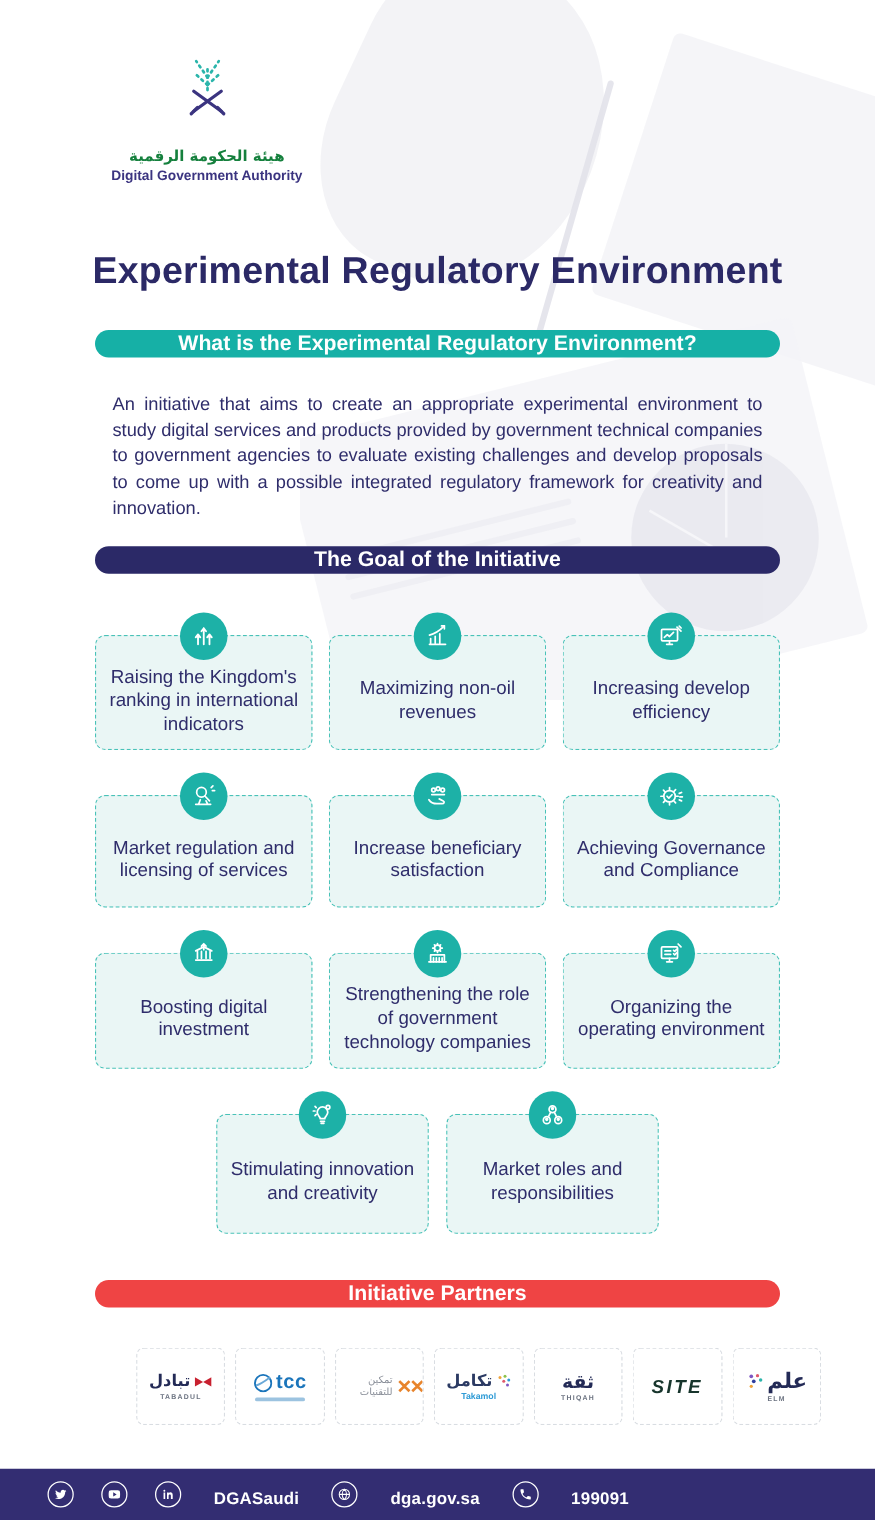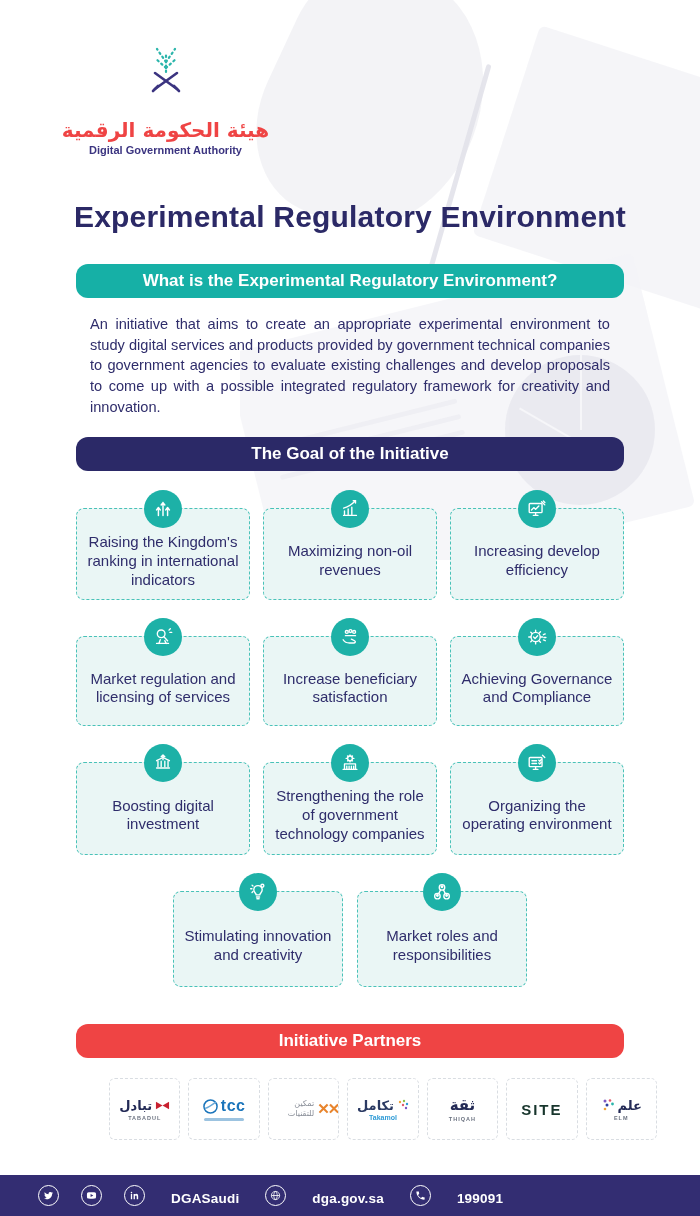--- a/index.html
+++ b/index.html
@@ -15,27 +15,27 @@
   .bg-pie:before { content:""; position:absolute; left:50%; top:0; width:1.5px; height:50%; background:#f6f6f9; }
   .bg-pie:after { content:""; position:absolute; left:10px; top:70px; width:70px; height:1.5px; background:#f6f6f9; transform:rotate(30deg); }
   .bg-hand { position:absolute; top:-30px; right:220px; width:210px; height:260px; background:#ececf1; border-radius:40% 60% 55% 45%; transform:rotate(25deg); opacity:.65; }
   .bg-pen { position:absolute; top:60px; right:240px; width:5px; height:230px; background:#e2e2ea; transform:rotate(16deg); border-radius:3px; opacity:.9; }
   .bg-lines { position:absolute; top:420px; right:230px; width:190px; height:90px; transform:rotate(-14deg); opacity:.7; }
   .bg-lines div { height:5px; background:#ededf2; margin-bottom:11px; border-radius:3px; }
 
   
   .dga-logo { position:absolute; left:58px; top:40px; width:215px; text-align:center; }
   .dga-mark { display:block; margin:0 auto 4px; }
-  .dga-ar { font-family:"DejaVu Sans", sans-serif; color:#ef4444; font-size:20px; font-weight:bold; line-height:1.15;margin-top:21px; }
+  .dga-ar { font-family:"DejaVu Sans", sans-serif; color:#15803d; font-size:12px; font-weight:bold; line-height:1.15;margin-top:21px; }
   .dga-en { color:#3b3480; font-size:11px; font-weight:bold; margin-top:2px; }
 
   .page-title { position:absolute; left:0; top:200px; width:100%; text-align:center;
     color:#2b2966; font-size:30px; font-weight:bold; letter-spacing:.2px; }
 
-  .banner { position:absolute; left:76px; width:548px; height:34px; border-radius:12px;
+  .banner { position:absolute; left:76px; width:548px; height:22px; border-radius:12px;
     display:flex; align-items:center; justify-content:center;
     color:#ffffff; font-size:17px; font-weight:bold; }
   .banner-what { top:264px; background:#16b0a6; }
   .banner-goal { top:437px; background:#2b2967; }
   .banner-partners { top:1024px; background:#ef4444; }
 
   .intro { position:absolute; left:90px; top:314px; width:520px; color:#2f2d6b;
     font-size:14.6px; line-height:1.42; text-align:justify; }
 
   
@@ -60,22 +60,22 @@
   .p-ar { font-family:"DejaVu Sans", sans-serif; font-weight:bold; color:#232a56; font-size:13px; line-height:1; }
   .p-sub { font-size:5.5px; letter-spacing:1px; color:#6b7280; margin-top:2px; font-weight:bold; }
   .tabadul-mark { width:15px; height:15px; }
   .tcc-word { color:#1b75bb; font-size:16px; font-weight:bold; letter-spacing:.5px; }
   .tcc-bar { width:40px; height:3px; background:#9cc3e0; border-radius:2px; margin-top:3px; }
   .tamkeen-ar { font-family:"DejaVu Sans", sans-serif; color:#8a8f99; font-size:8px; line-height:1.2; text-align:right; }
   .tamkeen-mark { font-weight:bold; color:#e8842c; font-size:15px; letter-spacing:-2px; }
   .takamol-ar { font-family:"DejaVu Sans", sans-serif; color:#2b3a63; font-size:13px; font-weight:bold; }
   .takamol-en { color:#2f9bd6; font-size:7px; font-weight:bold; margin-top:1px; }
   .thiqah-ar { font-family:"DejaVu Sans", sans-serif; color:#232a56; font-size:15px; font-weight:bold; }
-  .site-word { color:#17352c; font-size:15px; font-weight:bold; letter-spacing:2px; }
-  .elm-ar { font-family:"DejaVu Sans", sans-serif; color:#232a56; font-size:13px; font-weight:bold; }
+  .site-word { color:#17352c; font-size:15px; font-weight:bold; letter-spacing:2px;font-style:italic; }
+  .elm-ar { font-family:"DejaVu Sans", sans-serif; color:#232a56; font-size:17px; font-weight:bold; }
 
   
   .footer { position:absolute; left:0; bottom:0; width:700px; height:41px; background:#332d72;
     display:flex; align-items:center; padding-left:38px; color:#fff; }
   .f-group { display:flex; align-items:flex-end; gap:22px; }
   .f-icon { width:21px; height:21px; border:1.4px solid #fff; border-radius:50%;
     display:flex; align-items:center; justify-content:center; }
   .f-icon svg { width:11px; height:11px; }
   .f-label { font-size:13.5px; font-weight:bold; margin-left:4px; letter-spacing:.2px; }
   .f-sep { width:26px; }

